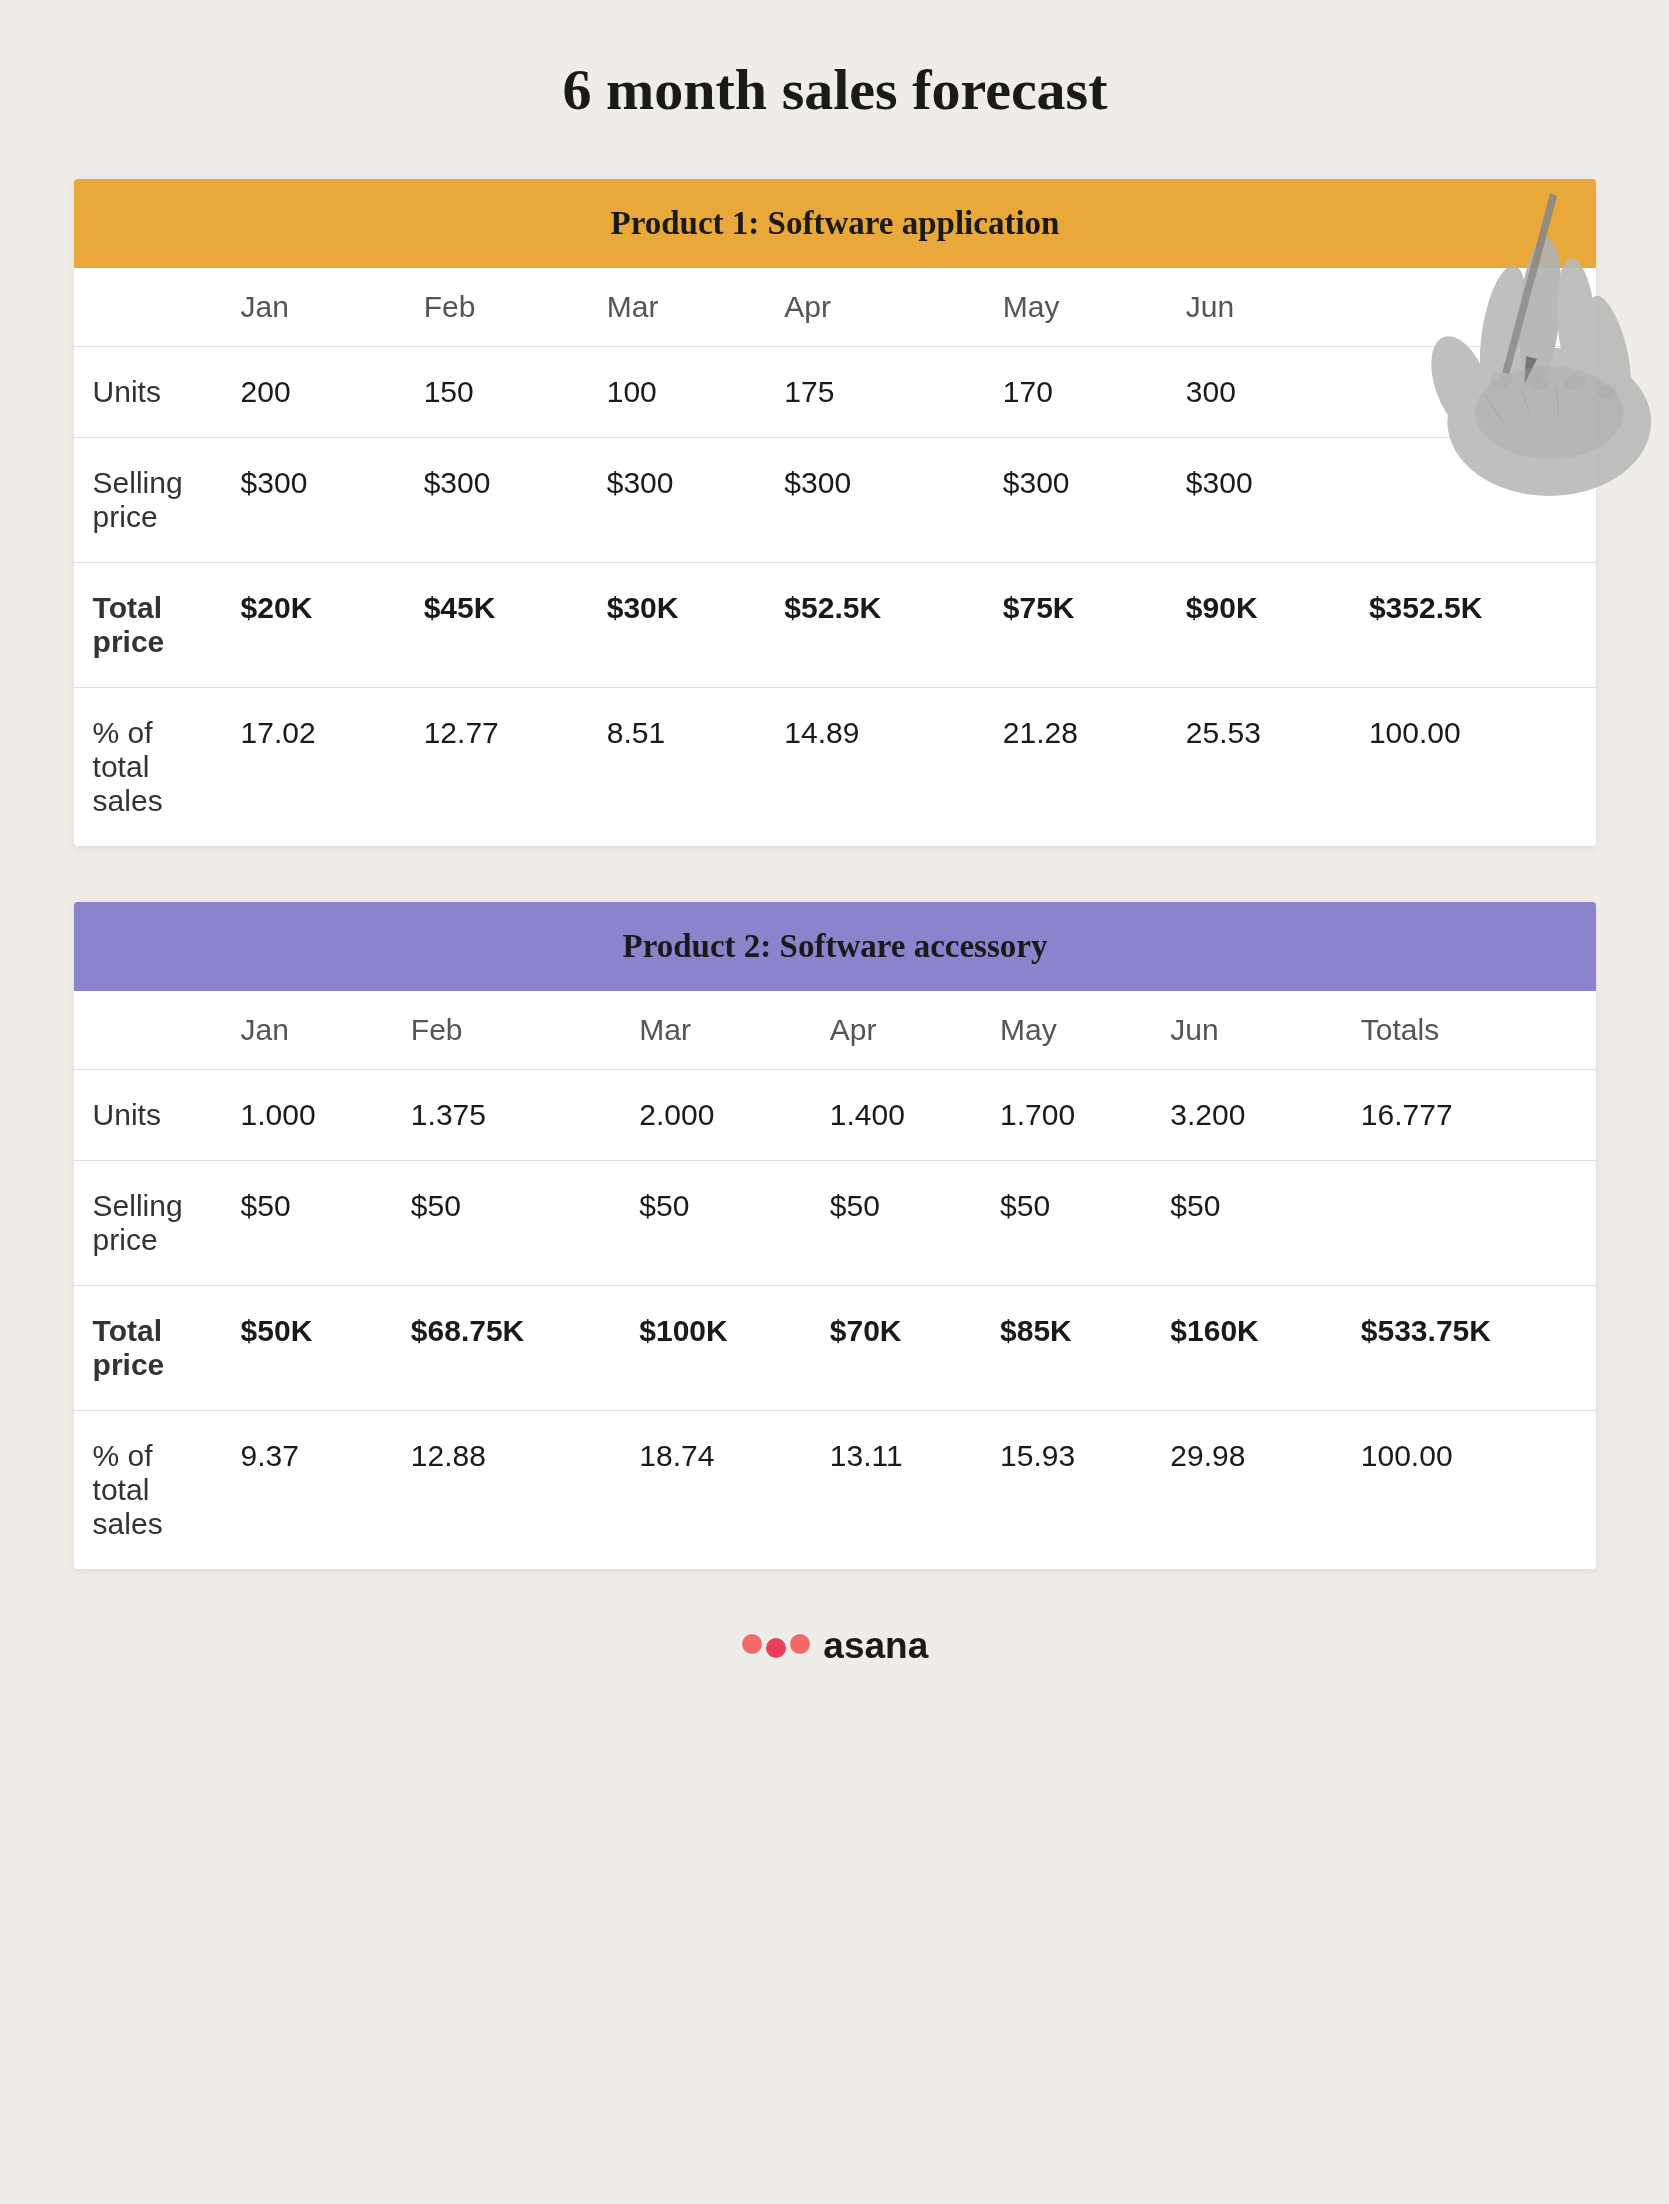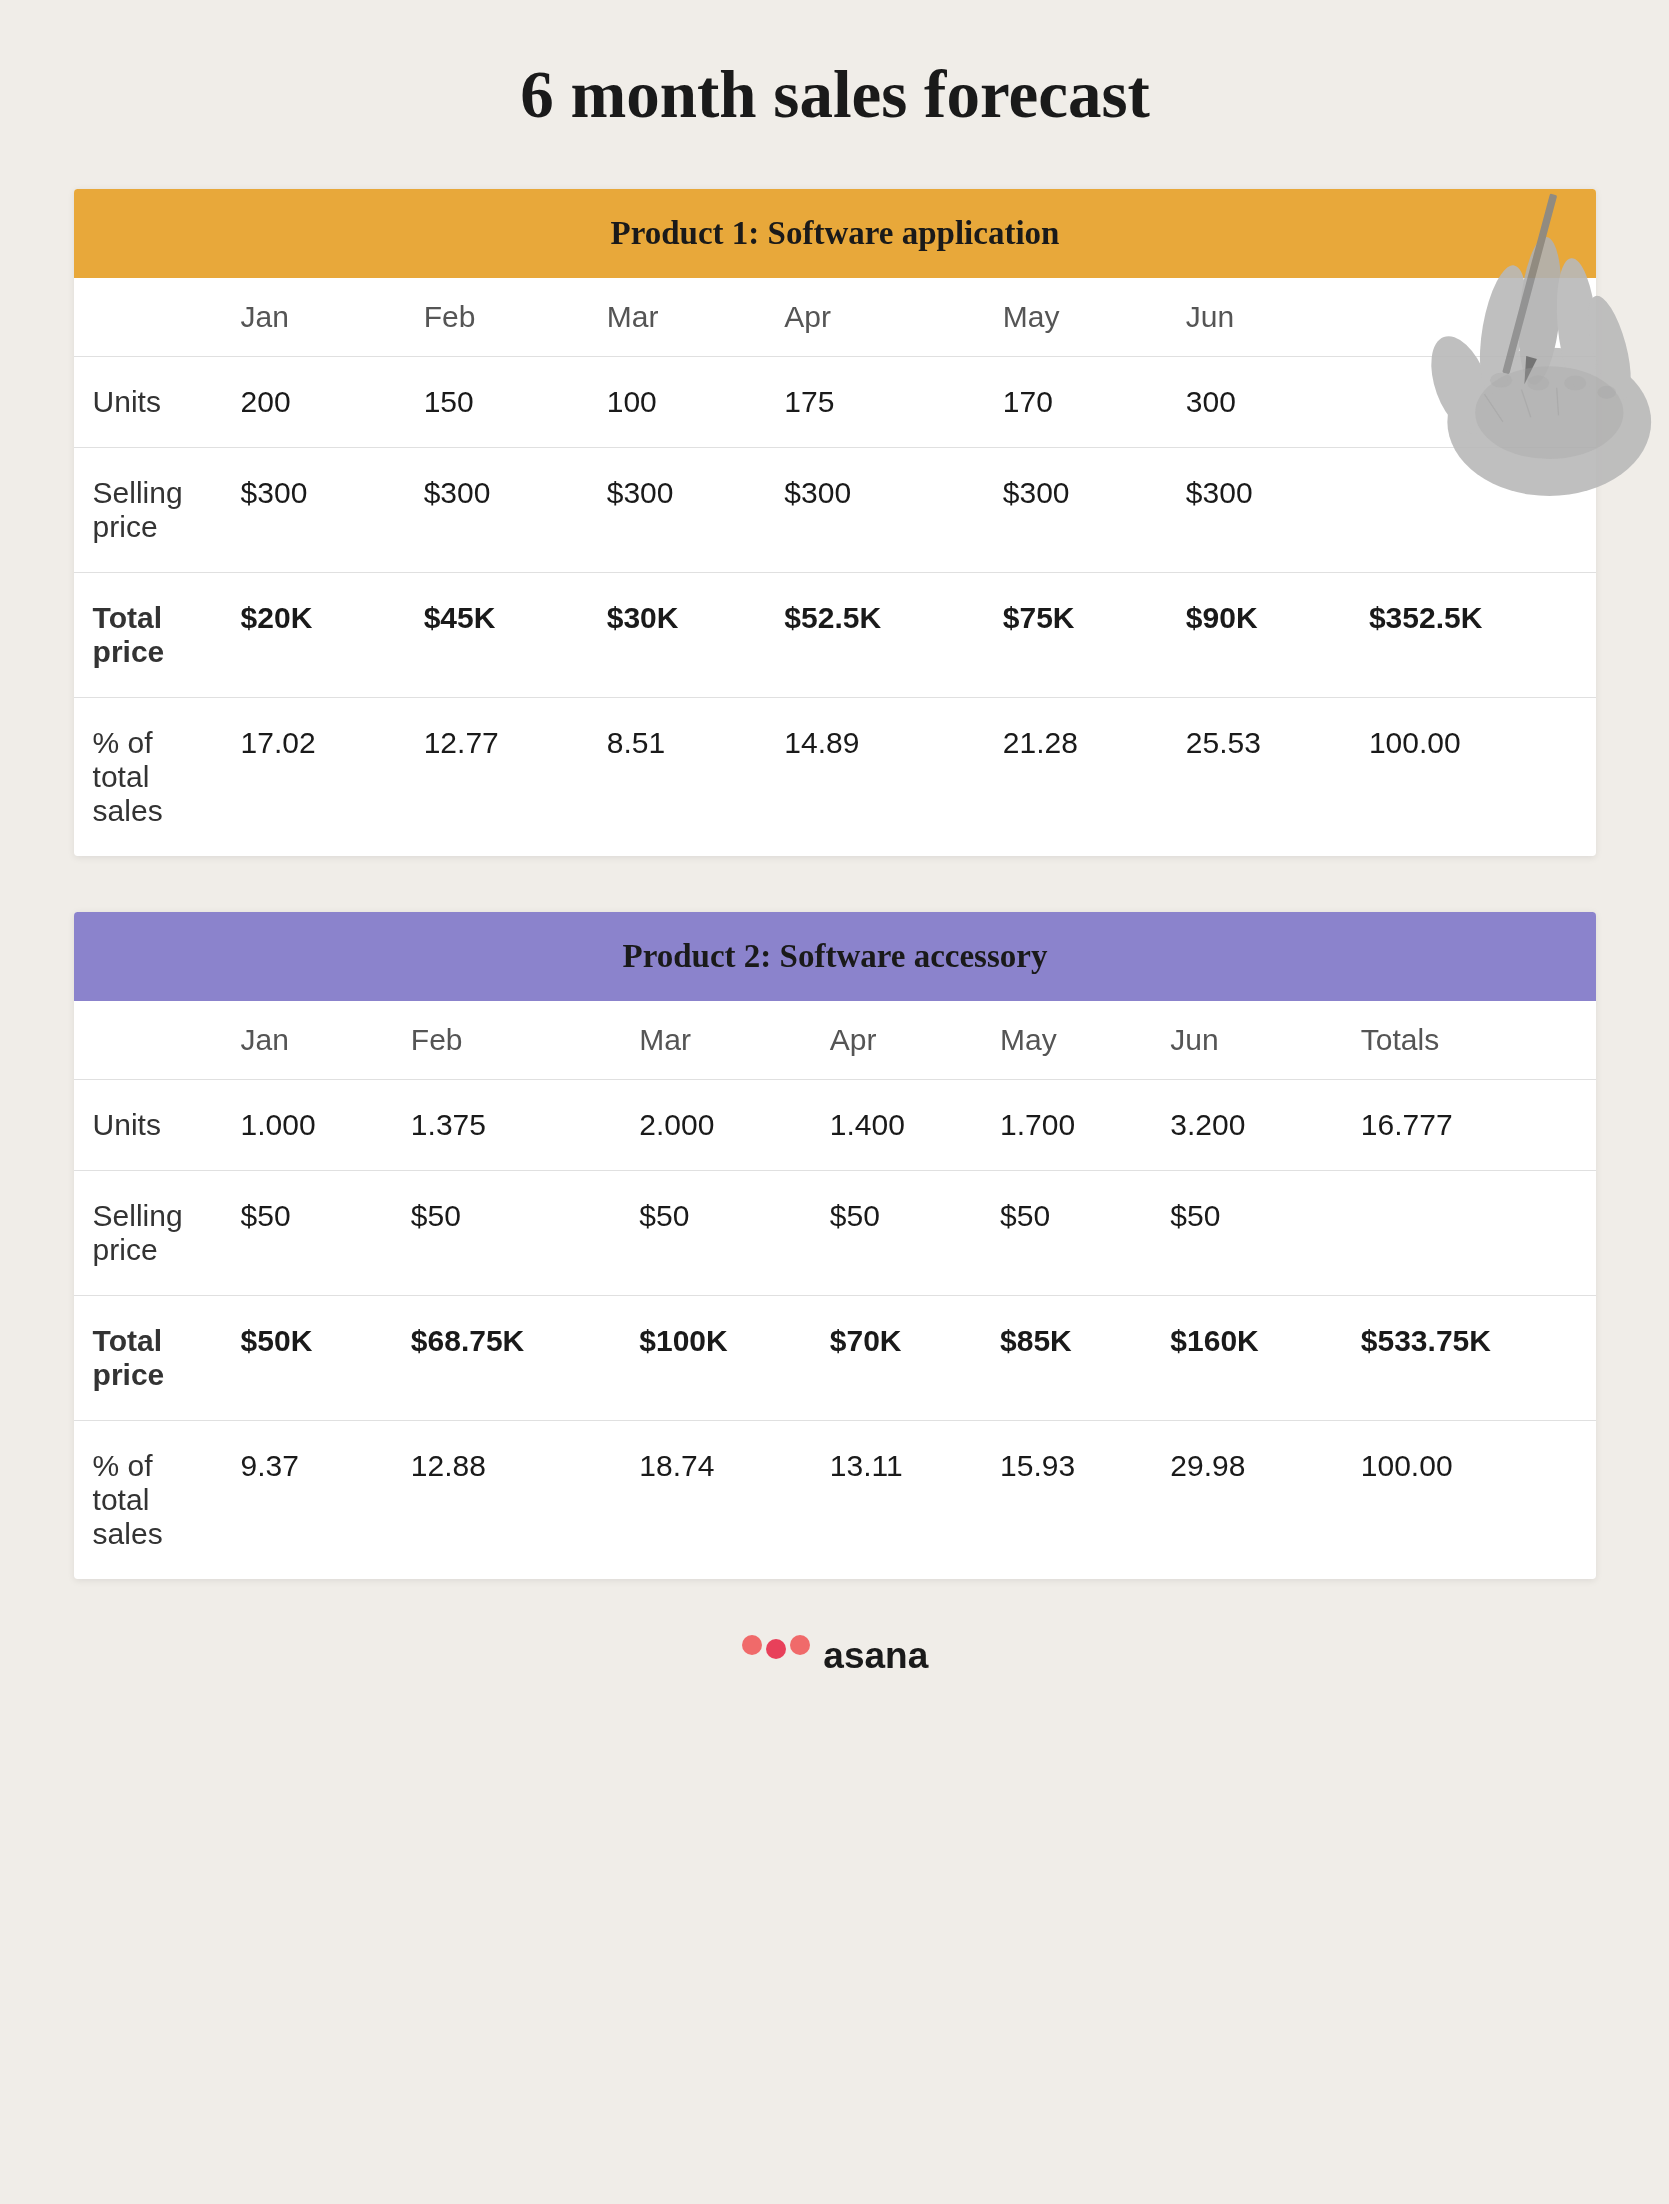--- a/index.html
+++ b/index.html
@@ -20,21 +20,21 @@
     .page-container {
       width: 1670px;
       min-height: 2205px;
       background-color: #f0ede8;
       position: relative;
       padding: 56px 74px 74px 74px;
     }
 
     .page-title {
       text-align: center;
-      font-size: 67px;
+      font-size: 58px;
       font-weight: 700;
       color: #1a1a1a;
       margin-bottom: 56px;
       font-family: 'Georgia', serif;
     }
 
     
     .table-wrapper {
       width: 100%;
       margin-bottom: 56px;
@@ -111,21 +111,21 @@
       display: flex;
       align-items: center;
       justify-content: center;
       gap: 15px;
       margin-top: 37px;
       padding-bottom: 18.6px;
     }
 
     .asana-logo {
       display: flex;
-      align-items: flex-start;
+      align-items: center;
       gap: 13px;
     }
 
     .asana-dots {
       display: flex;
       align-items: flex-end;
       gap: 3.7px;
     }
 
     .dot-left {

